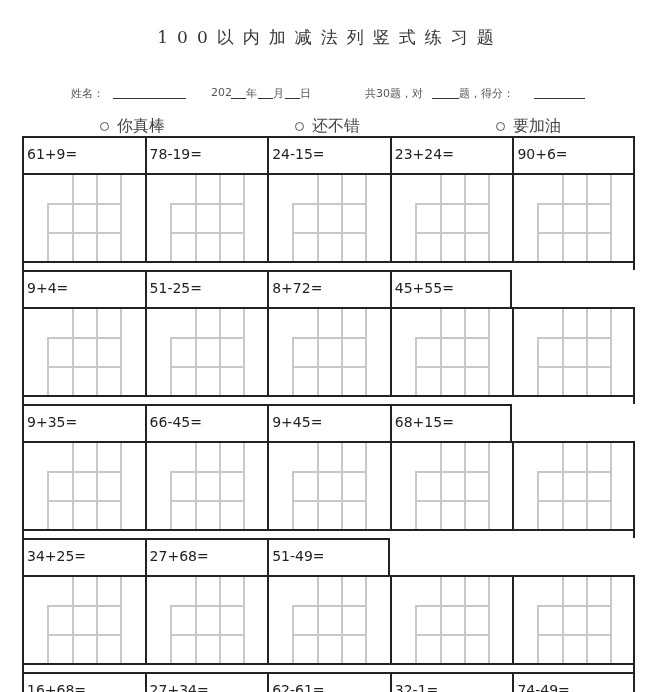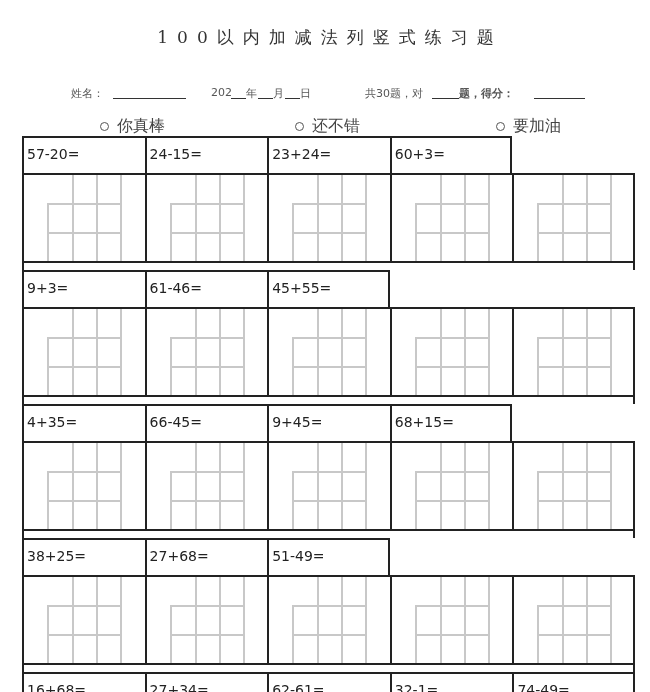--- a/index.html
+++ b/index.html
@@ -61,43 +61,44 @@
   <span style="left:113px; width:73px;" class="blank"></span>
   <span style="left:211px;">202</span>
   <span style="left:231px; width:15px;" class="blank"></span>
   <span style="left:246px;">年</span>
   <span style="left:258px; width:15px;" class="blank"></span>
   <span style="left:273px;">月</span>
   <span style="left:285px; width:15px;" class="blank"></span>
   <span style="left:300px;">日</span>
   <span style="left:365px;">共30题，对</span>
   <span style="left:432px; width:27px;" class="blank"></span>
-  <span style="left:459px;font-weight:bold;">题，得分：</span>
+  <span style="left:459px;">题，得分：</span>
   <span style="left:534px; width:51px;" class="blank"></span>
 </div>
 
 <div class="ratings">
   <span class="rating" style="left:92px;">
     <span class="circle"></span><span>你真棒</span>
   </span>
   <span class="rating" style="left:287px;">
     <span class="circle"></span><span>还不错</span>
   </span>
   <span class="rating" style="left:488px;">
     <span class="circle"></span><span>要加油</span>
   </span>
 </div>
 
 <div class="sheet" id="sheet">
     <div class="row-block">
       <div class="hdr-row">
-        <div class="hdr-cell">57-20=</div>
+        <div class="hdr-cell">61+9=</div>
+        <div class="hdr-cell">78-19=</div>
         <div class="hdr-cell">24-15=</div>
         <div class="hdr-cell">23+24=</div>
-        <div class="hdr-cell">60+3=</div>
+        <div class="hdr-cell">90+6=</div>
       </div>
       <div class="grid-row">
         <div class="grid-cell">
           <div class="gl" style="left:48px;top:0;width:2px;height:86px"></div>
           <div class="gl" style="left:72px;top:0;width:2px;height:86px"></div>
           <div class="gl" style="left:96px;top:0;width:2px;height:86px"></div>
           <div class="gl" style="left:23px;top:28px;width:2px;height:58px"></div>
           <div class="gl" style="left:23px;top:28px;width:75px;height:2px"></div>
           <div class="gl" style="left:23px;top:57px;width:75px;height:2px"></div>
         </div>
@@ -131,22 +132,23 @@
           <div class="gl" style="left:96px;top:0;width:2px;height:86px"></div>
           <div class="gl" style="left:23px;top:28px;width:2px;height:58px"></div>
           <div class="gl" style="left:23px;top:28px;width:75px;height:2px"></div>
           <div class="gl" style="left:23px;top:57px;width:75px;height:2px"></div>
         </div>
       </div>
       <div class="sep"></div>
     </div>
     <div class="row-block">
       <div class="hdr-row">
-        <div class="hdr-cell">9+3=</div>
-        <div class="hdr-cell">61-46=</div>
+        <div class="hdr-cell">9+4=</div>
+        <div class="hdr-cell">51-25=</div>
+        <div class="hdr-cell">8+72=</div>
         <div class="hdr-cell">45+55=</div>
       </div>
       <div class="grid-row">
         <div class="grid-cell">
           <div class="gl" style="left:48px;top:0;width:2px;height:86px"></div>
           <div class="gl" style="left:72px;top:0;width:2px;height:86px"></div>
           <div class="gl" style="left:96px;top:0;width:2px;height:86px"></div>
           <div class="gl" style="left:23px;top:28px;width:2px;height:58px"></div>
           <div class="gl" style="left:23px;top:28px;width:75px;height:2px"></div>
           <div class="gl" style="left:23px;top:57px;width:75px;height:2px"></div>
@@ -181,21 +183,21 @@
           <div class="gl" style="left:96px;top:0;width:2px;height:86px"></div>
           <div class="gl" style="left:23px;top:28px;width:2px;height:58px"></div>
           <div class="gl" style="left:23px;top:28px;width:75px;height:2px"></div>
           <div class="gl" style="left:23px;top:57px;width:75px;height:2px"></div>
         </div>
       </div>
       <div class="sep"></div>
     </div>
     <div class="row-block">
       <div class="hdr-row">
-        <div class="hdr-cell">4+35=</div>
+        <div class="hdr-cell">9+35=</div>
         <div class="hdr-cell">66-45=</div>
         <div class="hdr-cell">9+45=</div>
         <div class="hdr-cell">68+15=</div>
       </div>
       <div class="grid-row">
         <div class="grid-cell">
           <div class="gl" style="left:48px;top:0;width:2px;height:86px"></div>
           <div class="gl" style="left:72px;top:0;width:2px;height:86px"></div>
           <div class="gl" style="left:96px;top:0;width:2px;height:86px"></div>
           <div class="gl" style="left:23px;top:28px;width:2px;height:58px"></div>
@@ -232,21 +234,21 @@
           <div class="gl" style="left:96px;top:0;width:2px;height:86px"></div>
           <div class="gl" style="left:23px;top:28px;width:2px;height:58px"></div>
           <div class="gl" style="left:23px;top:28px;width:75px;height:2px"></div>
           <div class="gl" style="left:23px;top:57px;width:75px;height:2px"></div>
         </div>
       </div>
       <div class="sep"></div>
     </div>
     <div class="row-block">
       <div class="hdr-row">
-        <div class="hdr-cell">38+25=</div>
+        <div class="hdr-cell">34+25=</div>
         <div class="hdr-cell">27+68=</div>
         <div class="hdr-cell">51-49=</div>
       </div>
       <div class="grid-row">
         <div class="grid-cell">
           <div class="gl" style="left:48px;top:0;width:2px;height:86px"></div>
           <div class="gl" style="left:72px;top:0;width:2px;height:86px"></div>
           <div class="gl" style="left:96px;top:0;width:2px;height:86px"></div>
           <div class="gl" style="left:23px;top:28px;width:2px;height:58px"></div>
           <div class="gl" style="left:23px;top:28px;width:75px;height:2px"></div>

